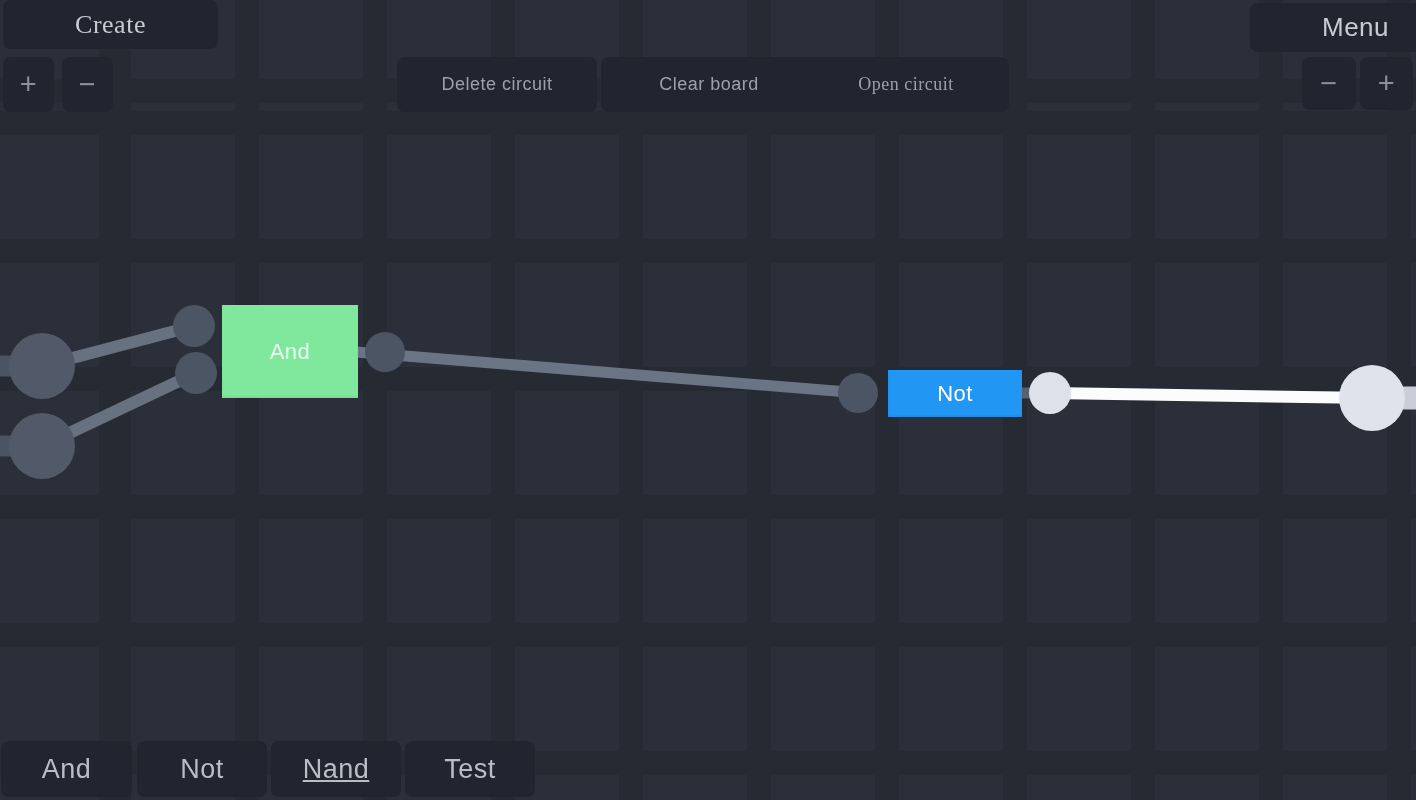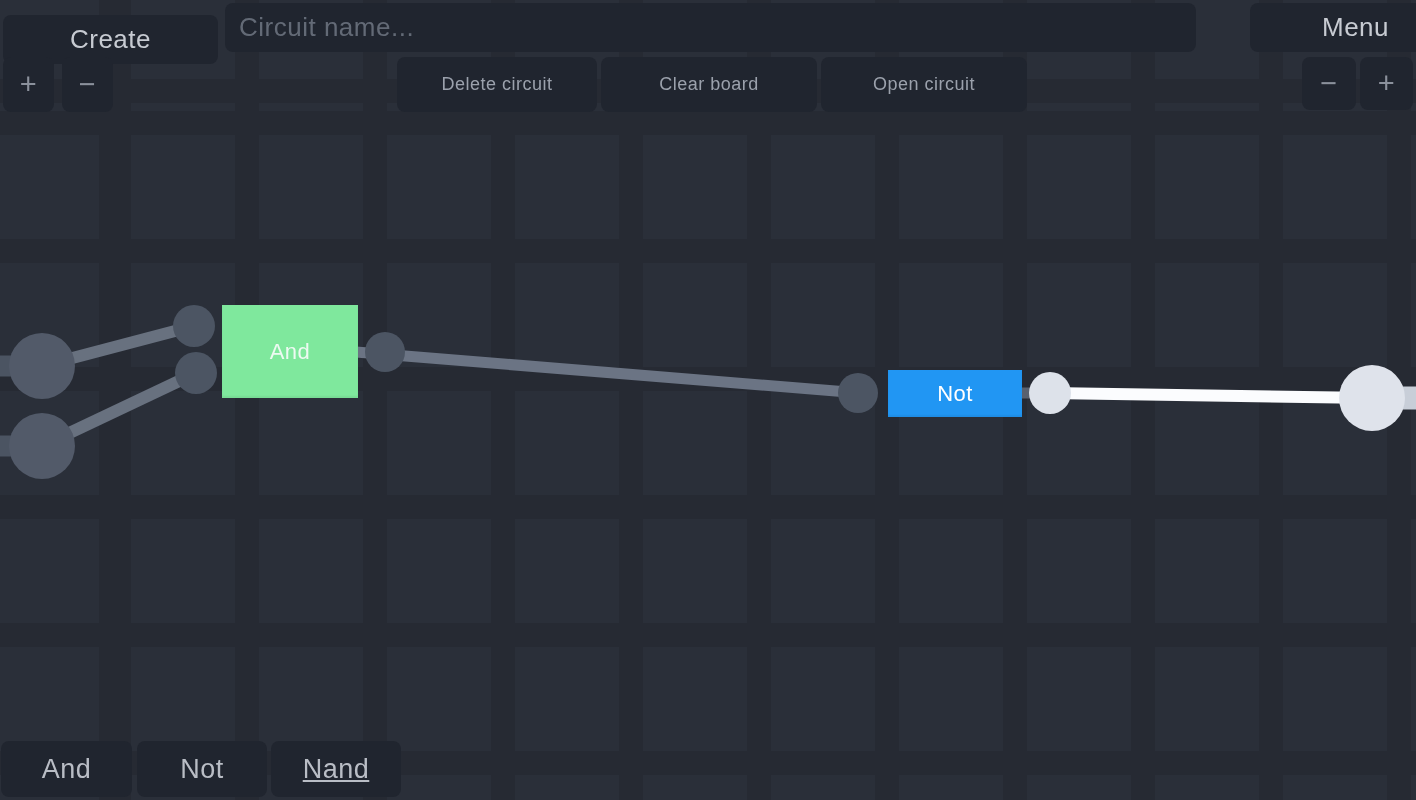--- a/index.html
+++ b/index.html
@@ -29,28 +29,28 @@
   .btn.palette{color:#b9bdc5;font-size:27px;}
 
   #name-input{position:absolute;left:225px;top:3px;width:971px;height:49px;
     background:#20252f;border:none;border-radius:8px;outline:none;
     color:#c7cbd2;font-size:26px;font-weight:300;letter-spacing:.5px;
     padding:0 0 0 14px;box-sizing:border-box;
     font-family:"Liberation Sans",sans-serif;}
   #name-input::placeholder{color:#636a76;opacity:1;}
 
   
-  #create-btn{left:3px;top:15px;width:215px;height:49px;}
+  #create-btn{left:3px;top:0;width:215px;height:49px;font-family:Liberation Serif, serif;}
   #menu-btn{left:1250px;top:3px;width:211px;height:49px;}
   
   #zoomL-plus {left:3px;  top:57px;width:51px;height:55px;}
   #zoomL-minus{left:62px; top:57px;width:51px;height:55px;}
   #delete-btn {left:397px;top:57px;width:200px;height:55px;}
   #clear-btn  {left:601px;top:57px;width:216px;height:55px;}
-  #open-btn   {left:821px;top:57px;width:206px;height:55px;}
+  #open-btn   {left:803px;top:57px;width:206px;height:55px;font-family:Liberation Serif, serif;}
   #zoomR-minus{left:1302px;top:57px;width:54px;height:53px;}
   #zoomR-plus {left:1360px;top:57px;width:53px;height:53px;}
   
   #pal-and {left:1px;  top:741px;width:131px;height:56px;}
   #pal-not {left:137px;top:741px;width:130px;height:56px;}
   #pal-nand{left:271px;top:741px;width:130px;height:56px;text-decoration:underline;}
   #pal-test{left:405px;top:741px;width:130px;height:56px;}
 </style>
 </head>
 <body>
@@ -75,27 +75,27 @@
         <circle cx="858" cy="393" r="20" fill="#4c5563"></circle>
         <circle cx="1050" cy="393" r="21" fill="#dde2ea"></circle>
         <circle cx="1372" cy="398" r="33" fill="#dfe3eb"></circle>
       </svg>
 
   <div class="gate" style="left: 222px; top: 305px; width: 136px; height: 93px; background: rgb(127, 232, 157); color: rgb(237, 250, 242);">And</div>
       <div class="gate" style="left: 888px; top: 370px; width: 134px; height: 47px; background: rgb(33, 150, 243); color: rgb(255, 255, 255);">Not</div>
     </div>
 
   <button class="btn row1" id="create-btn">Create</button>
-  <input id="name-input" type="text" placeholder="Circuit name..." style="">
   <button class="btn row1" id="menu-btn">Menu</button>
 
   <button class="btn zoom" id="zoomL-plus">+</button>
   <button class="btn zoom" id="zoomL-minus">−</button>
   <button class="btn row2" id="delete-btn">Delete circuit</button>
   <button class="btn row2" id="clear-btn">Clear board</button>
   <button class="btn row2" id="open-btn">Open circuit</button>
   <button class="btn zoom" id="zoomR-minus">−</button>
   <button class="btn zoom" id="zoomR-plus">+</button>
 
   <button class="btn palette" id="pal-and">And</button>
   <button class="btn palette" id="pal-not">Not</button>
   <button class="btn palette" id="pal-nand">Nand</button>
+  <button class="btn palette" id="pal-test">Test</button>
 </div>
 
 </body></html>

